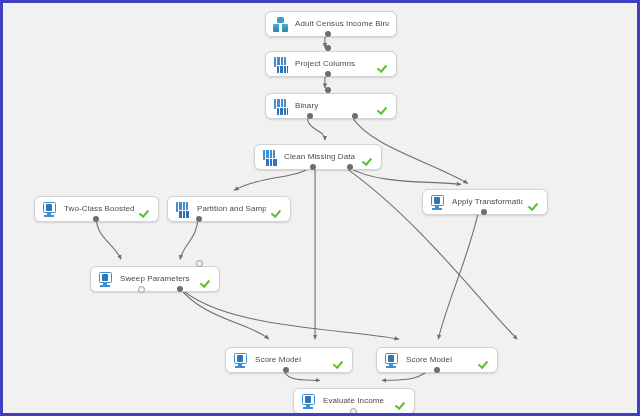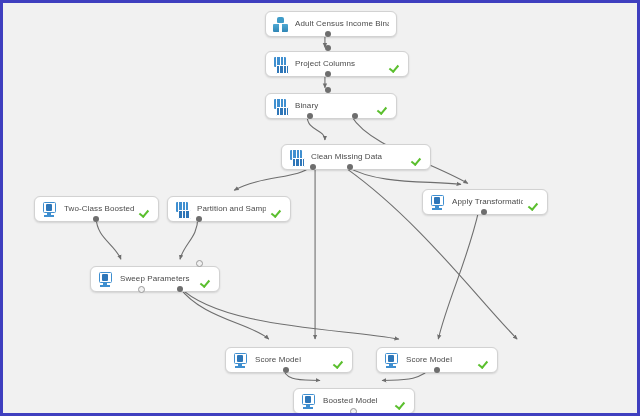--- a/index.html
+++ b/index.html
@@ -182,31 +182,31 @@
           <path d="M177,288 C220,330 340,330 400,341" marker-end="url(#arrow)"></path>
           <path d="M283,369 C283,385 305,382 320,383" marker-end="url(#arrow)"></path>
           <path d="M434,369 C420,385 400,382 383,383" marker-end="url(#arrow)"></path>
         </g>
     </svg>
     <div id="node-layer">
         <div class="node" style="left: 262px; top: 8px; width: 132px;">
           <span class="node-icon ic-dataset"></span>
           <span class="node-label">Adult Census Income Binary C...</span>
         </div>
-        <div class="node" style="left: 262px; top: 48px; width: 144px;">
+        <div class="node" style="left: 262px; top: 48px; width: 132px;">
           <span class="node-icon ic-grid"></span>
           <span class="node-label">Project Columns</span>
           <span class="node-check"></span>
         </div>
         <div class="node" style="left: 262px; top: 90px; width: 132px;">
           <span class="node-icon ic-grid"></span>
           <span class="node-label">Binary</span>
           <span class="node-check"></span>
         </div>
-        <div class="node" style="left: 278px; top: 141px; width: 150px;">
+        <div class="node" style="left: 251px; top: 141px; width: 128px;">
           <span class="node-icon ic-grid"></span>
           <span class="node-label">Clean Missing Data</span>
           <span class="node-check"></span>
         </div>
         <div class="node" style="left: 31px; top: 193px; width: 125px;">
           <span class="node-icon ic-model">
             <span class="inner"></span>
           </span>
           <span class="node-label">Two-Class Boosted Decision T...</span>
           <span class="node-check"></span>
@@ -241,21 +241,21 @@
           <span class="node-icon ic-model">
             <span class="inner"></span>
           </span>
           <span class="node-label">Score Model</span>
           <span class="node-check"></span>
         </div>
         <div class="node" style="left: 290px; top: 385px; width: 122px;">
           <span class="node-icon ic-model">
             <span class="inner"></span>
           </span>
-          <span class="node-label">Boosted Model</span>
+          <span class="node-label">Evaluate Income</span>
           <span class="node-check"></span>
         </div>
       </div>
     <div id="port-layer">
         <span class="port filled" style="left: 322px; top: 28px;"></span>
         <span class="port filled" style="left: 322px; top: 42px;"></span>
         <span class="port filled" style="left: 322px; top: 68px;"></span>
         <span class="port filled" style="left: 322px; top: 84px;"></span>
         <span class="port filled" style="left: 304px; top: 110px;"></span>
         <span class="port filled" style="left: 349px; top: 110px;"></span>

